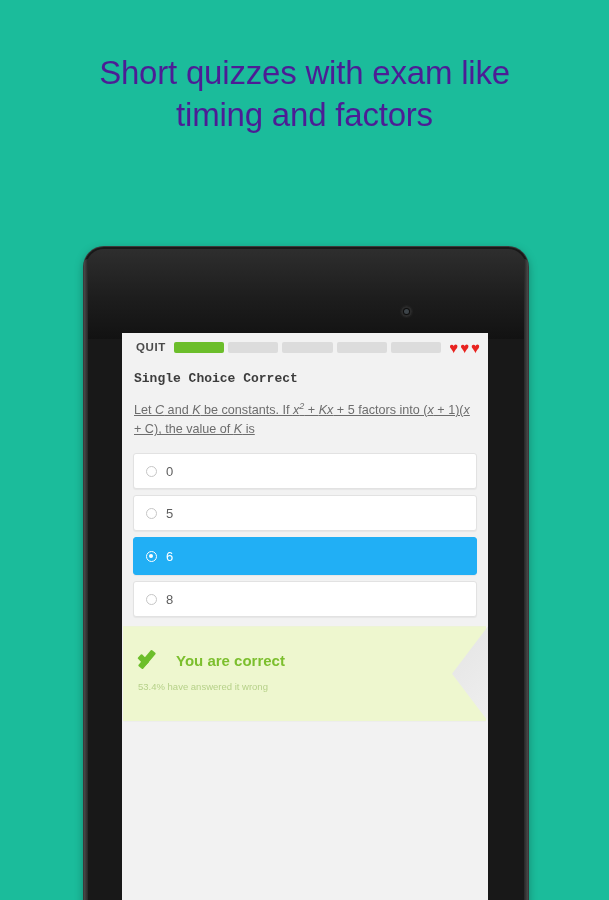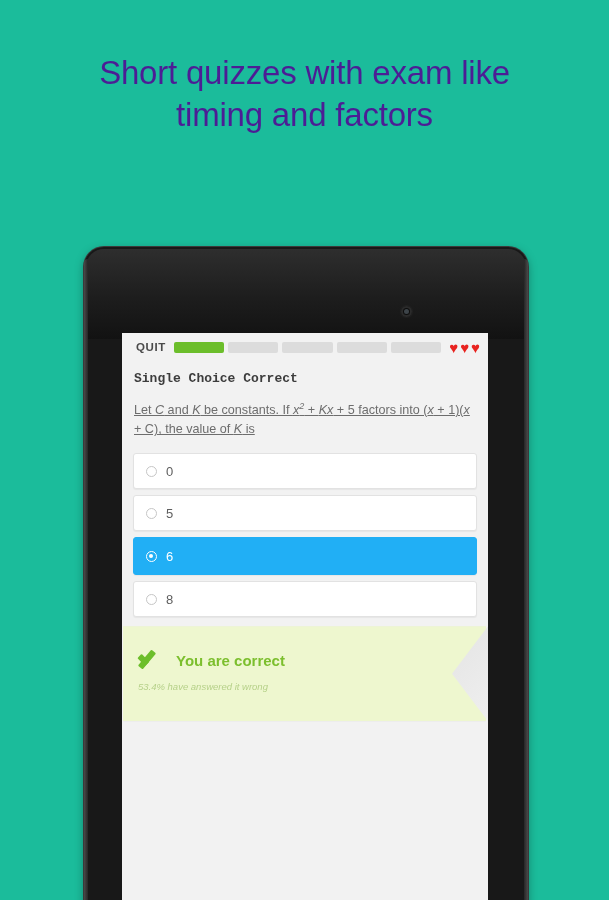--- a/index.html
+++ b/index.html
@@ -245,21 +245,20 @@
   .correct-text {
     font-size: 15px;
     font-weight: bold;
     color: #7cbf2e;
   }
   .stat-text {
     font-size: 9.5px;
     color: #b6d189;
     margin-top: 9px;
     padding-left: 2px;
-    font-style: italic;
   }
 </style>
 </head>
 <body>
 
 <div class="headline">
   <div>Short quizzes with exam like</div>
   <div>timing and factors</div>
 </div>
 

